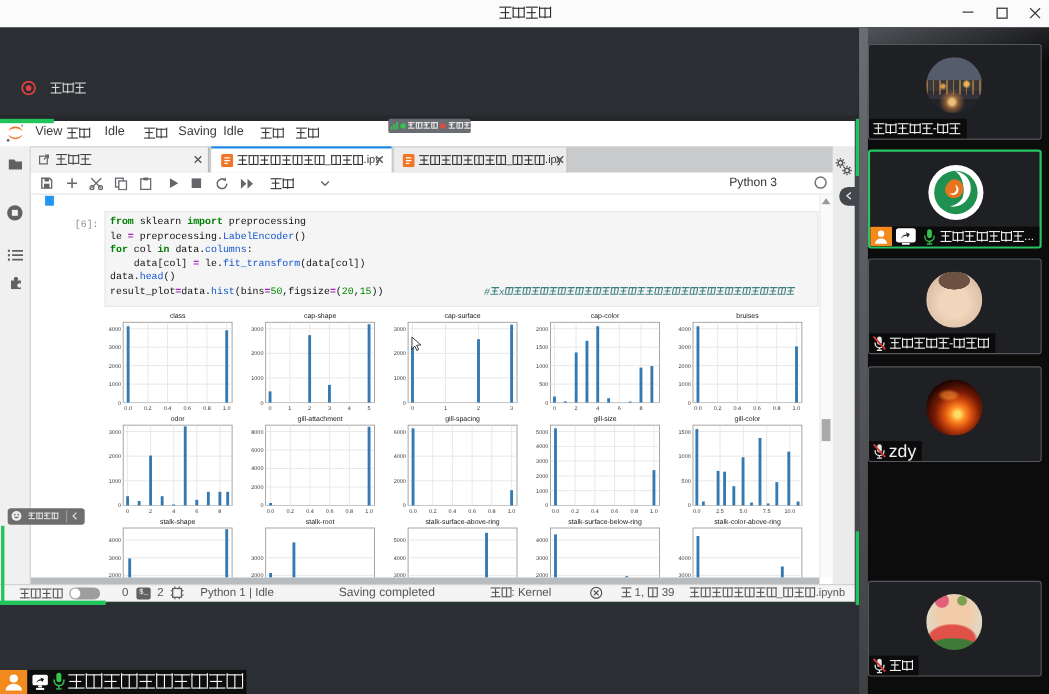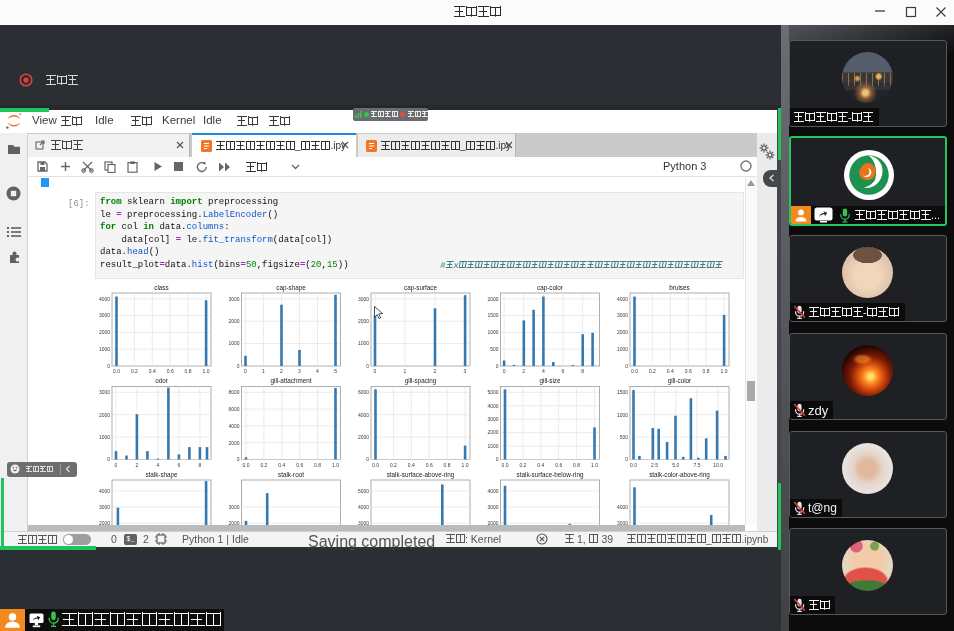--- a/index.html
+++ b/index.html
@@ -64,21 +64,21 @@
         <rect x="0" y="9" width="2" height="2"></rect>
       </g>
     </svg>
     <svg class="abs" style="left:8px;top:250px" width="13" height="13" viewBox="0 0 13 13">
       <path d="M2 5h3a2 2 0 1 1 3 0h3v3a2 2 0 1 0 0 3v2H2z" fill="#616161"></path>
     </svg>
     <div class="abs" style="left:32px;top:114px;font-size:11.5px;color:#3a3a3a">View</div>
     <div class="abs" style="left:60px;top:116px;color:#3a3a3a;font-size:11px;line-height:11px"><i class="zc s11"></i><i class="zc b s11"></i></div>
     <div class="abs" style="left:95px;top:114px;font-size:11.5px;color:#3a3a3a">Idle</div>
     <div class="abs" style="left:130px;top:116px;color:#3a3a3a;font-size:11px;line-height:11px"><i class="zc s11"></i><i class="zc b s11"></i></div>
-    <div class="abs" style="left:162px;top:114px;font-size:11.5px;color:#3a3a3a">Kernel</div>
+    <div class="abs" style="left:162px;top:114px;font-size:11.5px;color:#3a3a3a">Saving</div>
     <div class="abs" style="left:203px;top:114px;font-size:11.5px;color:#3a3a3a">Idle</div>
     <div class="abs" style="left:236px;top:116px;color:#3a3a3a;font-size:11px;line-height:11px"><i class="zc s11"></i><i class="zc b s11"></i></div>
     <div class="abs" style="left:268px;top:116px;color:#3a3a3a;font-size:11px;line-height:11px"><i class="zc s11"></i><i class="zc b s11"></i></div>
     <div class="abs" style="left:28px;top:133px;width:730px;height:24px;background:#c9cacc"></div>
     <div class="abs" style="left:28px;top:134px;width:162px;height:23px;background:#f2f2f2;border-right:1px solid #b5b5b5"></div>
     <svg class="abs" style="left:35px;top:140px" width="10" height="10" viewBox="0 0 10 10">
       <rect x="1" y="2" width="7" height="7" fill="none" stroke="#63676c" stroke-width="1.1"></rect>
       <path d="M5 5l4-4M6 1h3v3" stroke="#63676c" stroke-width="1.1" fill="none"></path>
     </svg>
     <div class="abs" style="left:50px;top:140px;color:#444;font-size:11px;line-height:11px"><i class="zc s11"></i><i class="zc b s11"></i><i class="zc s11"></i></div>
@@ -514,21 +514,21 @@
     <div class="abs" style="left:63px;top:534px;width:28px;height:11px;background:#9e9e9e;border-radius:6px"></div>
     <div class="abs" style="left:64px;top:535px;width:9px;height:9px;background:#fff;border-radius:50%"></div>
     <div class="abs" style="left:111px;top:533px;font-size:10.5px;color:#555">0</div>
     <div class="abs" style="left:124px;top:534px;width:13px;height:11px;background:#616161;border-radius:2px;color:#fff;font-size:7px;line-height:11px;text-align:center;font-family:Liberation Mono">$_</div>
     <div class="abs" style="left:143px;top:533px;font-size:10.5px;color:#555">2</div>
     <svg class="abs" style="left:155px;top:533px" width="12" height="12" viewBox="0 0 12 12">
       <rect x="2" y="2" width="8" height="8" fill="none" stroke="#616161" stroke-width="1.2"></rect>
       <path d="M4 0v2M8 0v2M4 10v2M8 10v2M0 4h2M0 8h2M10 4h2M10 8h2" stroke="#616161" stroke-width="1.1"></path>
     </svg>
     <div class="abs" style="left:182px;top:533px;font-size:10.5px;color:#555">Python 1 | Idle</div>
-    <div class="abs" style="left:308px;top:533px;font-size:16px;color:#555">Saving completed</div>
+    <div class="abs" style="left:308px;top:533px;font-size:11px;color:#555">Saving completed</div>
     <div class="abs" style="left:445px;top:534px;color:#555;font-size:10px;line-height:11px"><i class="zc s10"></i><i class="zc b s10"></i><span style="font-size:10.5px">: Kernel</span></div>
     <svg class="abs" style="left:536px;top:533px" width="12" height="12" viewBox="0 0 12 12">
       <circle cx="6" cy="6" r="5" fill="none" stroke="#555" stroke-width="1.1"></circle>
       <path d="M3.8 3.8l4.4 4.4M8.2 3.8l-4.4 4.4" stroke="#555" stroke-width="1.1"></path>
     </svg>
     <div class="abs" style="left:564px;top:534px;color:#555;font-size:10px;line-height:11px"><i class="zc s10"></i><span style="font-size:10.5px"> 1, </span><i class="zc b s10"></i><span style="font-size:10.5px"> 39</span></div>
     <div class="abs" style="left:626px;top:534px;color:#555;white-space:nowrap;font-size:10px;line-height:11px"><i class="zc s10"></i><i class="zc b s10"></i><i class="zc s10"></i><i class="zc b s10"></i><i class="zc s10"></i><i class="zc b s10"></i><i class="zc s10"></i><i class="zc b s10"></i><span style="font-size:10px">_</span><i class="zc b s10"></i><i class="zc s10"></i><i class="zc b s10"></i><span style="font-size:10px">.ipynb</span></div>
     <div class="abs" style="left:0;top:108px;width:49px;height:4px;background:#21c45a"></div>
     <div class="abs" style="left:1px;top:478px;width:3px;height:72px;background:#21c45a"></div>
     <div class="abs" style="left:96px;top:547px;width:685px;height:2px;background:#27382e"></div>
@@ -638,36 +638,21 @@
       <div class="nlabel">
         <svg width="13" height="15" viewBox="0 0 13 15" style="margin-right:2px">
           <g>
             <rect x="4.4" y="0.8" width="4.2" height="7.6" rx="2.1" fill="#e8e8e8"></rect>
             <path d="M2.6 6.3v0.9a4 4 0 0 0 8 0v-0.9" fill="none" stroke="#e8e8e8" stroke-width="1.2"></path>
             <line x1="6.5" y1="11.2" x2="6.5" y2="12.8" stroke="#e8e8e8" stroke-width="1.2"></line>
             <line x1="4.2" y1="13.4" x2="8.8" y2="13.4" stroke="#e8e8e8" stroke-width="1.2"></line>
             <line x1="1.2" y1="1" x2="11.8" y2="12.6" stroke="#d93a35" stroke-width="1.6"></line>
           </g>
         </svg>
-        <span style="font-size:13px">zdy</span>
-      </div>
-    </div>
-    <div class="tile" style="top:431px">
-      <div class="av" style="background:radial-gradient(circle at 50% 50%,#e0b89c 0 22%,#e4d5cb 42%,#e9e3df 68%,#d5cfca 100%)"></div>
-      <div class="nlabel">
-        <svg width="13" height="15" viewBox="0 0 13 15" style="margin-right:2px">
-          <g>
-            <rect x="4.4" y="0.8" width="4.2" height="7.6" rx="2.1" fill="#e8e8e8"></rect>
-            <path d="M2.6 6.3v0.9a4 4 0 0 0 8 0v-0.9" fill="none" stroke="#e8e8e8" stroke-width="1.2"></path>
-            <line x1="6.5" y1="11.2" x2="6.5" y2="12.8" stroke="#e8e8e8" stroke-width="1.2"></line>
-            <line x1="4.2" y1="13.4" x2="8.8" y2="13.4" stroke="#e8e8e8" stroke-width="1.2"></line>
-            <line x1="1.2" y1="1" x2="11.8" y2="12.6" stroke="#d93a35" stroke-width="1.6"></line>
-          </g>
-        </svg>
-        <span style="font-size:12px">t@ng</span>
+        <span style="font-size:16px">zdy</span>
       </div>
     </div>
     <div class="tile" style="top:528px">
       <div class="av" style="background:radial-gradient(circle at 28% 12%,#e0607a 0 10%,transparent 12%),radial-gradient(circle at 64% 12%,#7aa050 0 7%,transparent 9%),radial-gradient(ellipse 56% 24% at 48% 100%,#3f7a38 0 82%,transparent 94%),radial-gradient(ellipse 50% 30% at 46% 80%,#e05248 0 80%,transparent 92%),radial-gradient(circle at 50% 38%,#f2cba8 0 34%,#e2d8c2 60%,#cfc9b8 100%)"></div>
       <div class="nlabel">
         <svg width="13" height="15" viewBox="0 0 13 15" style="margin-right:2px">
           <g>
             <rect x="4.4" y="0.8" width="4.2" height="7.6" rx="2.1" fill="#e8e8e8"></rect>
             <path d="M2.6 6.3v0.9a4 4 0 0 0 8 0v-0.9" fill="none" stroke="#e8e8e8" stroke-width="1.2"></path>
             <line x1="6.5" y1="11.2" x2="6.5" y2="12.8" stroke="#e8e8e8" stroke-width="1.2"></line>

